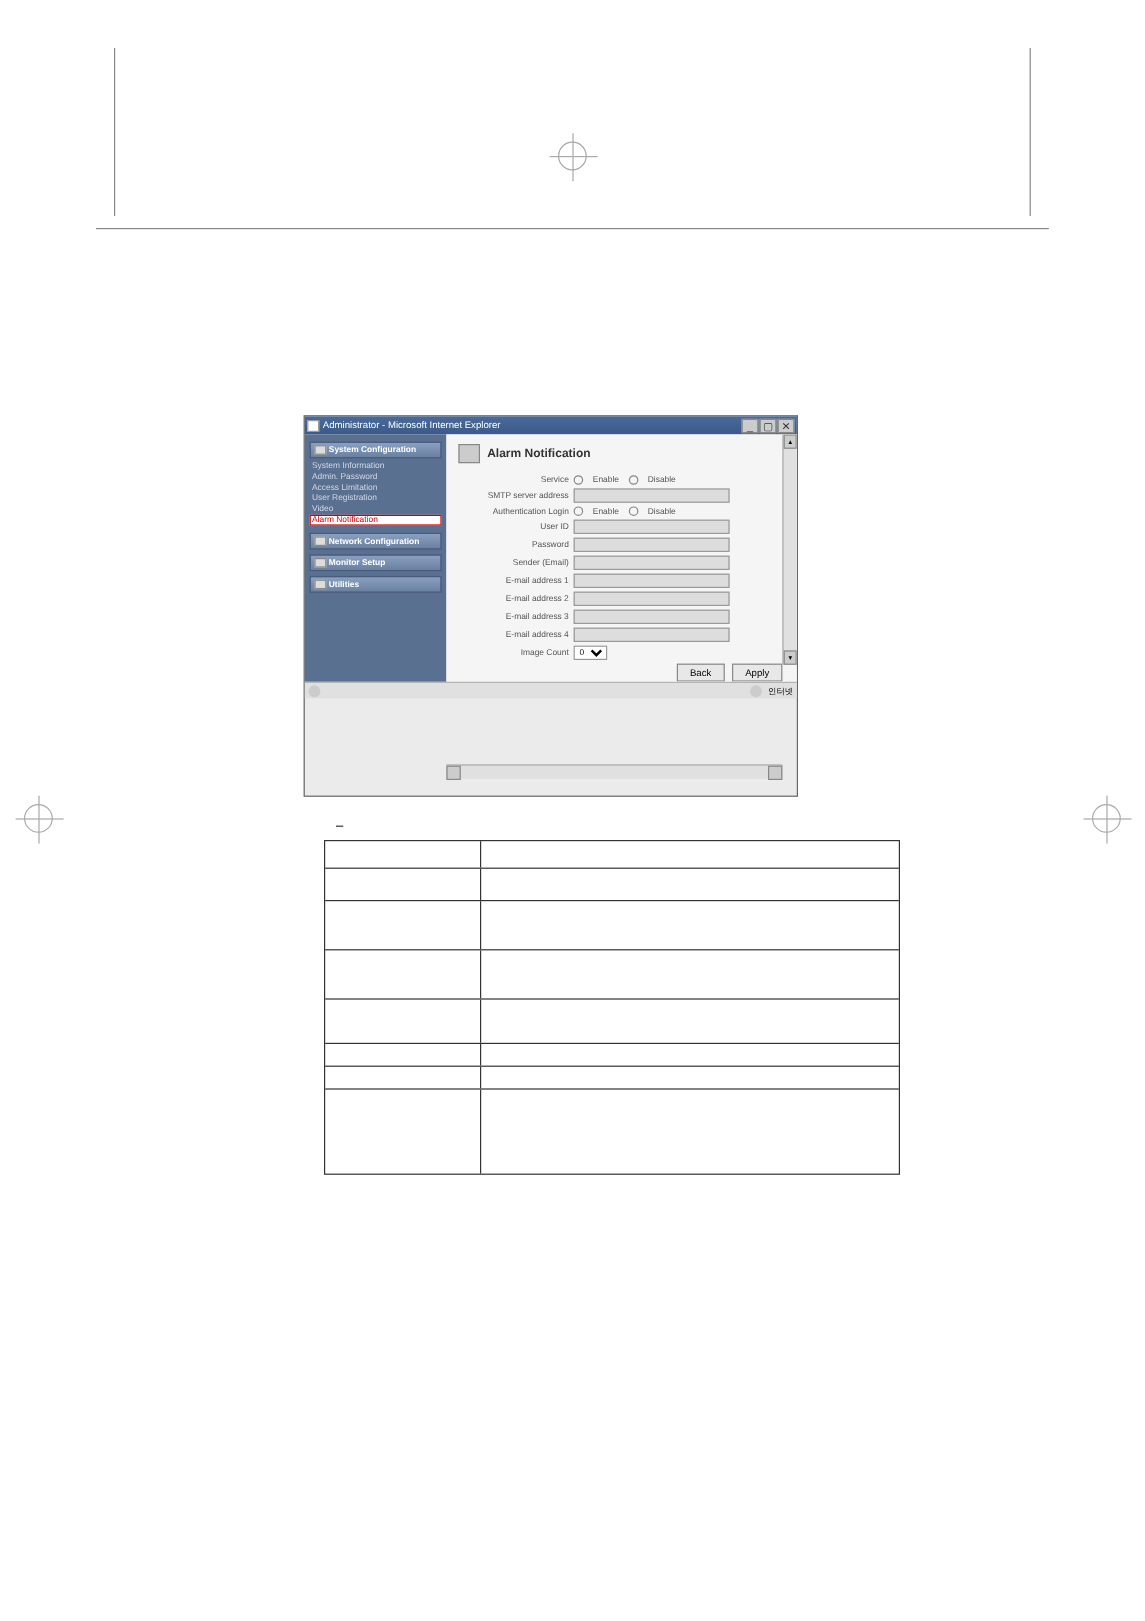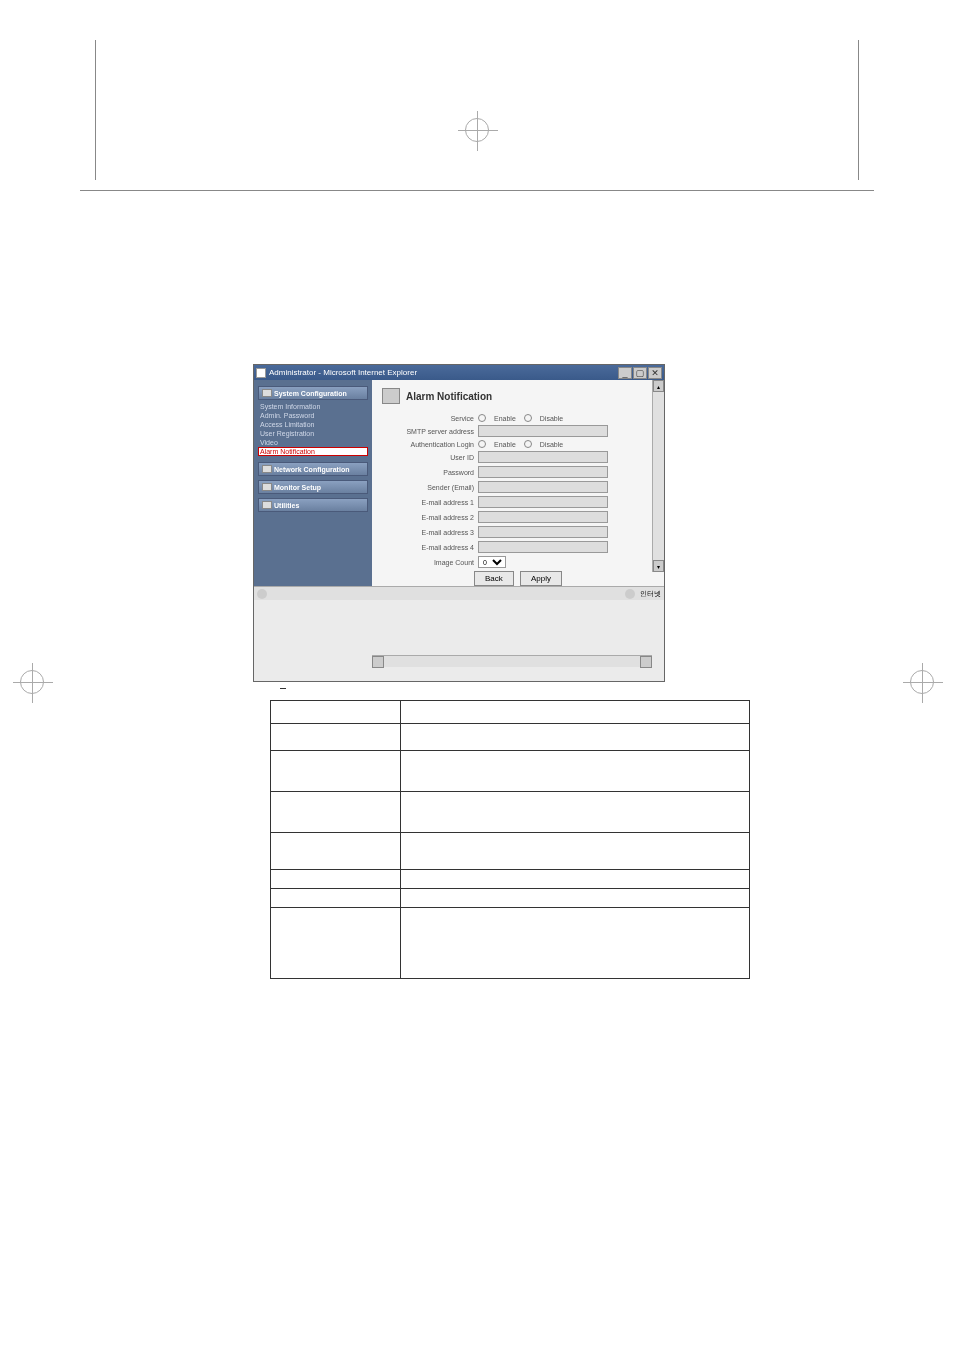--- a/index.html
+++ b/index.html
@@ -15,21 +15,21 @@
     .crop-circle.ml::after { content:''; position:absolute; width:1px; height:40px; background:#aaa; left:11px; top:-8px; }
     .crop-circle.mr { top: 670px; right: 20px; }
     .crop-circle.mr::before { content:''; position:absolute; width:40px; height:1px; background:#aaa; left:-8px; top:11px; }
     .crop-circle.mr::after { content:''; position:absolute; width:1px; height:40px; background:#aaa; left:11px; top:-8px; }
     
     .content-frame { position: absolute; top: 190px; left: 80px; right: 80px; border-top: 1px solid #888; }
     .inner-rule { position: absolute; background: #888; }
     .inner-rule.tl-v { top: 40px; left: 95px; width: 1px; height: 140px; }
     .inner-rule.tr-v { top: 40px; right: 95px; width: 1px; height: 140px; }
     
-    .browser-window { position: absolute; top: 364px; left: 253px; width: 412px; height: 318px; background: #ebebeb; border: 1px solid #666; font-size: 8px; }
+    .browser-window { position: absolute; top: 346px; left: 253px; width: 412px; height: 318px; background: #ebebeb; border: 1px solid #666; font-size: 8px; }
     
     .titlebar { height: 15px; background: linear-gradient(#4a6a9a, #3a5a8a); display: flex; align-items: center; padding: 0 2px; }
     .titlebar-icon { width: 10px; height: 10px; margin-right: 3px; background: #fff; border: 1px solid #999; }
     .titlebar-text { color: #fff; font-size: 8px; flex: 1; }
     .window-controls { display: flex; gap: 1px; }
     .window-btn { width: 14px; height: 12px; background: #ccc; border: 1px solid #888; display: flex; align-items: center; justify-content: center; font-size: 9px; color: #333; cursor: pointer; }
     
     .browser-body { display: flex; height: 206px; }
     
     .sidebar { width: 118px; background: #5a7090; padding: 6px 4px; }
@@ -46,21 +46,21 @@
     .content-title { font-size: 10px; font-weight: bold; color: #333; }
     
     .form-row { display: flex; align-items: center; margin-bottom: 3px; }
     .form-label { width: 96px; text-align: right; font-size: 7px; color: #555; padding-right: 4px; }
     .form-field { flex: 1; }
     .form-input { width: 130px; height: 12px; background: #ddd; border: 1px solid #999; font-size: 7px; padding: 0 2px; }
     .form-select { width: 28px; height: 12px; background: #fff; border: 1px solid #999; font-size: 7px; }
     .radio-group { display: flex; gap: 8px; font-size: 7px; color: #555; align-items: center; }
     .radio { width: 8px; height: 8px; border: 1px solid #888; border-radius: 50%; display: inline-block; }
     
-    .button-row { text-align: center; }
+    .button-row { text-align: right; }
     .btn { display: inline-block; padding: 2px 10px; background: #e8e8e8; border: 1px solid #888; font-size: 8px; cursor: pointer; margin: 0 2px; }
     
     .scrollbar-v { position: absolute; right: 0; top: 0; bottom: 14px; width: 12px; background: #e0e0e0; border-left: 1px solid #aaa; }
     .scroll-arrow { height: 12px; background: #ccc; border: 1px solid #888; cursor: pointer; display:flex; align-items:center; justify-content:center; font-size:6px; }
     .scroll-thumb-area { position: absolute; top: 12px; bottom: 12px; left: 0; right: 0; }
     .scroll-arrow.down { position: absolute; bottom: 0; left:0; right:0; }
     
     .scrollbar-h { position: absolute; left: 118px; right: 12px; bottom: 14px; height: 12px; background: #e0e0e0; border-top: 1px solid #aaa; }
     .scroll-arrow-h { width: 12px; height: 12px; background: #ccc; border: 1px solid #888; cursor: pointer; display:inline-block; }
     .scroll-arrow-h.right { position:absolute; right:0; }

